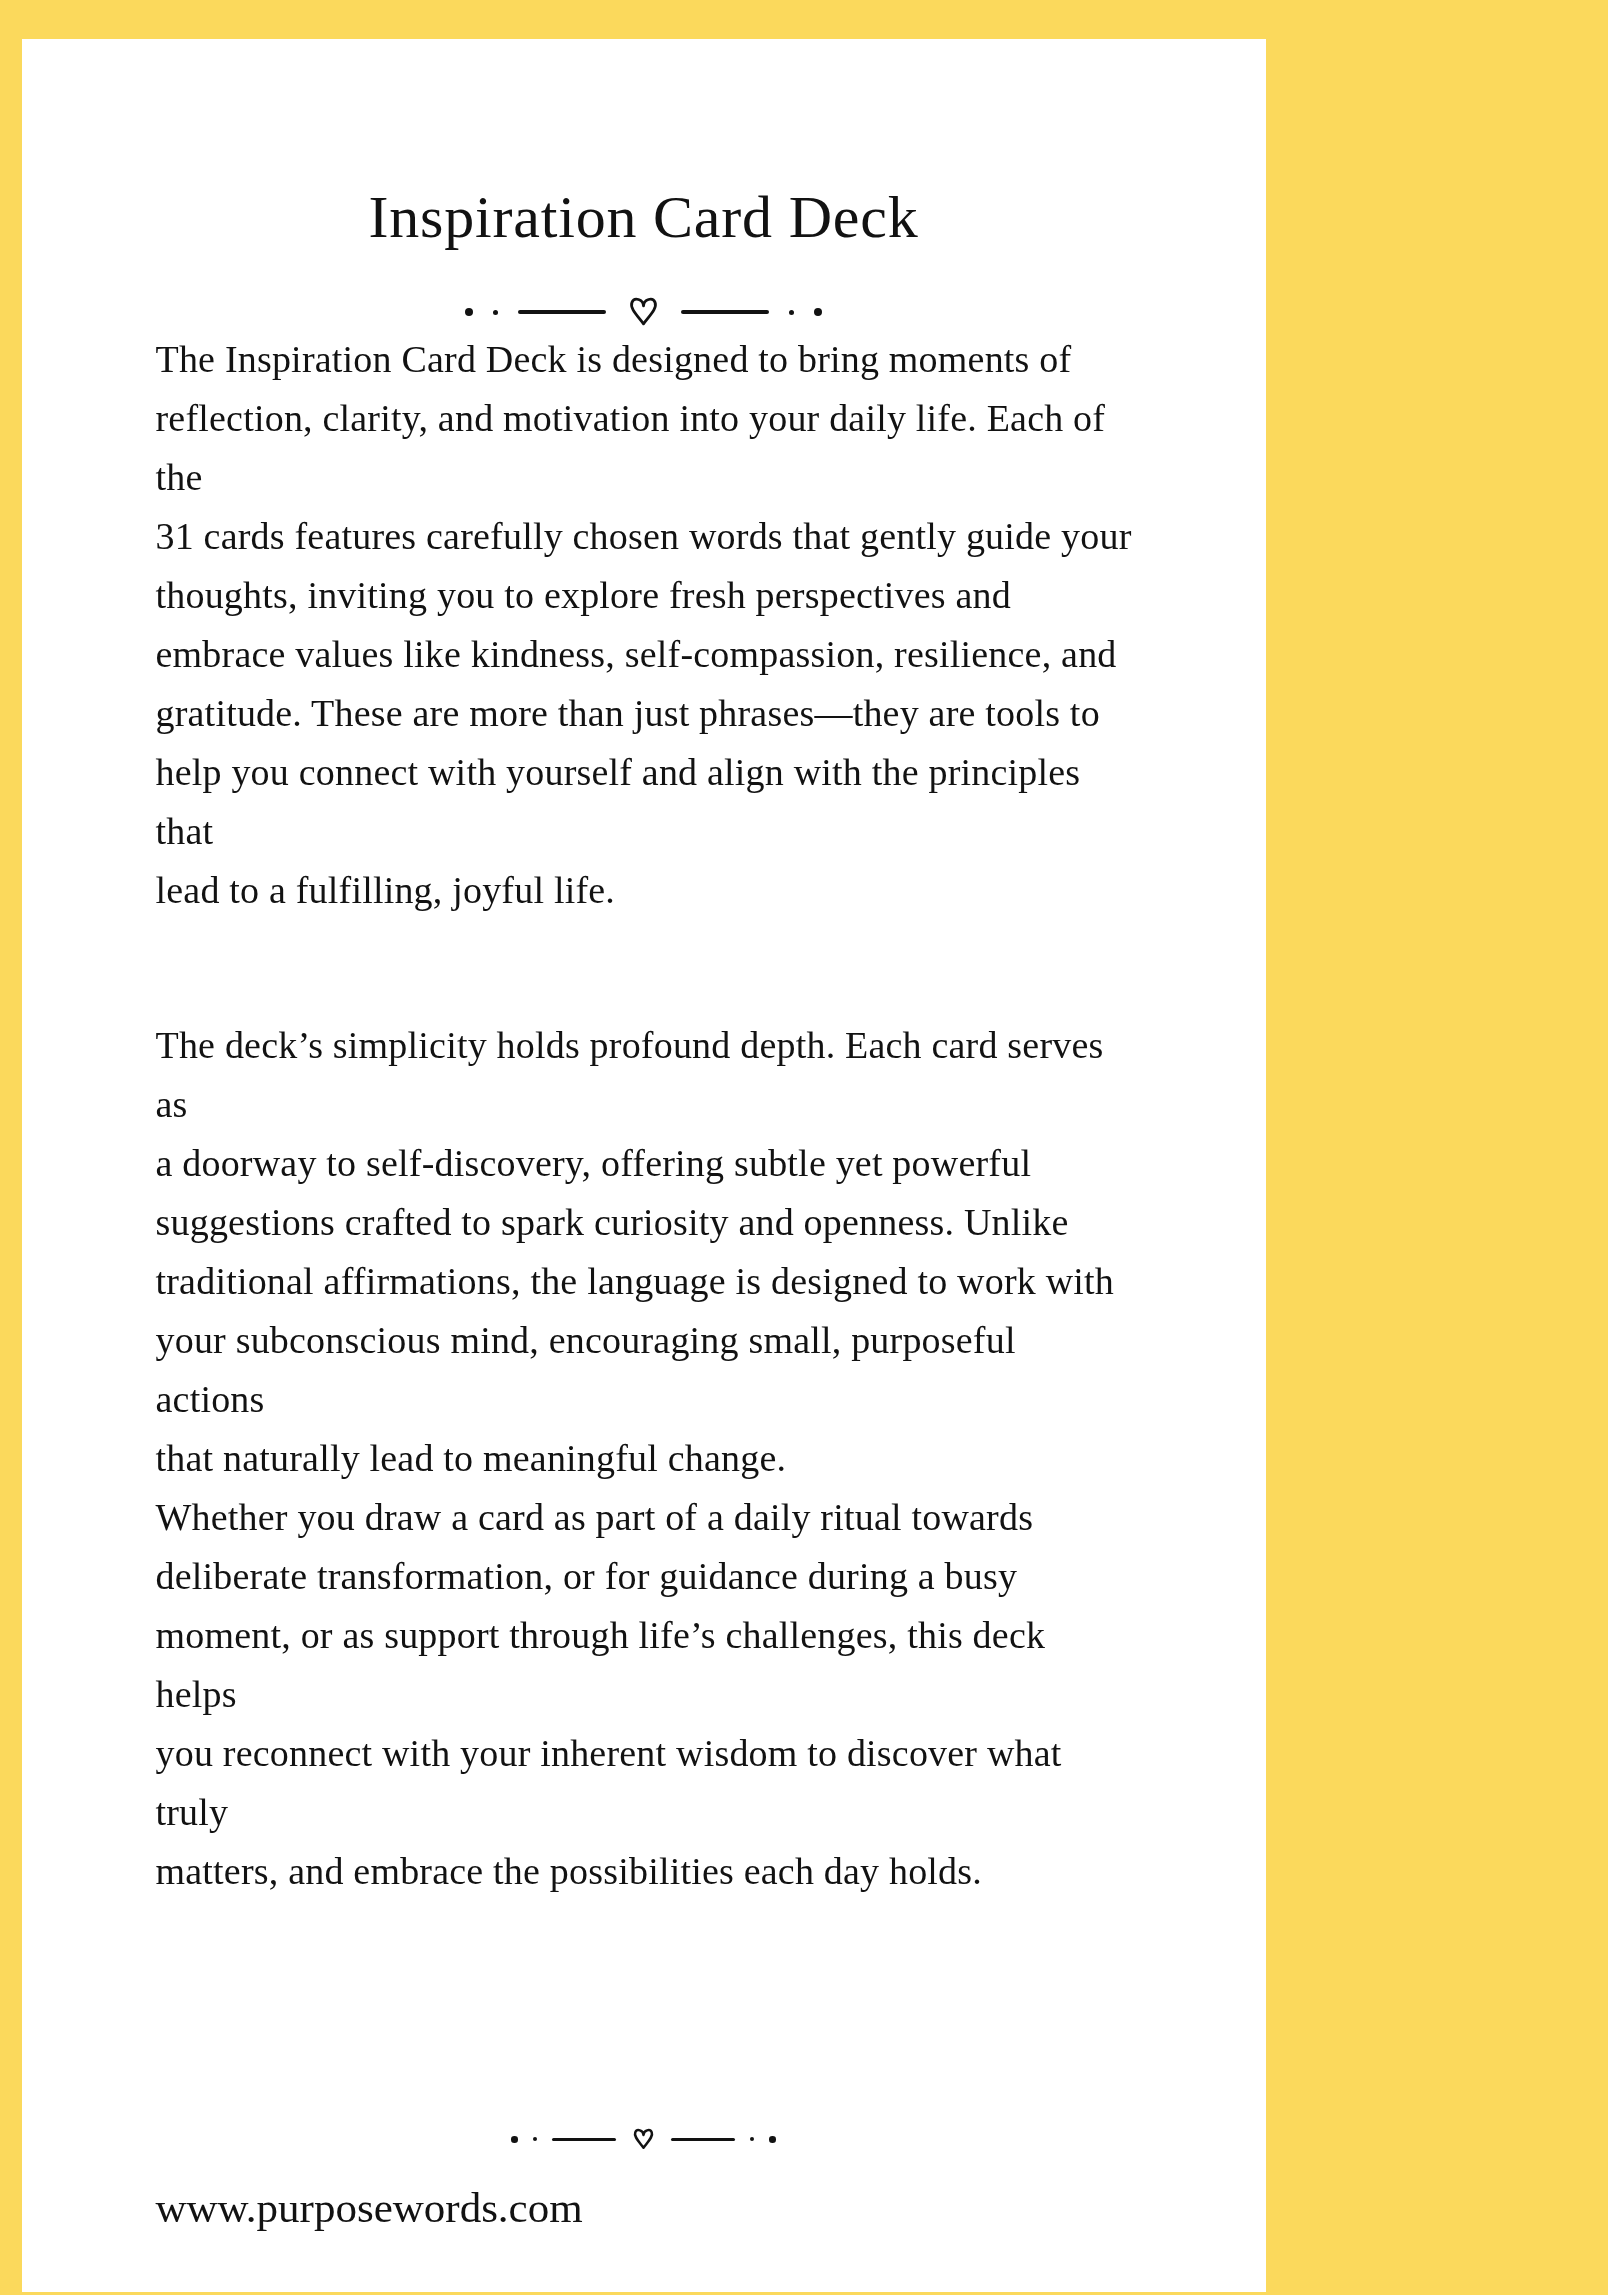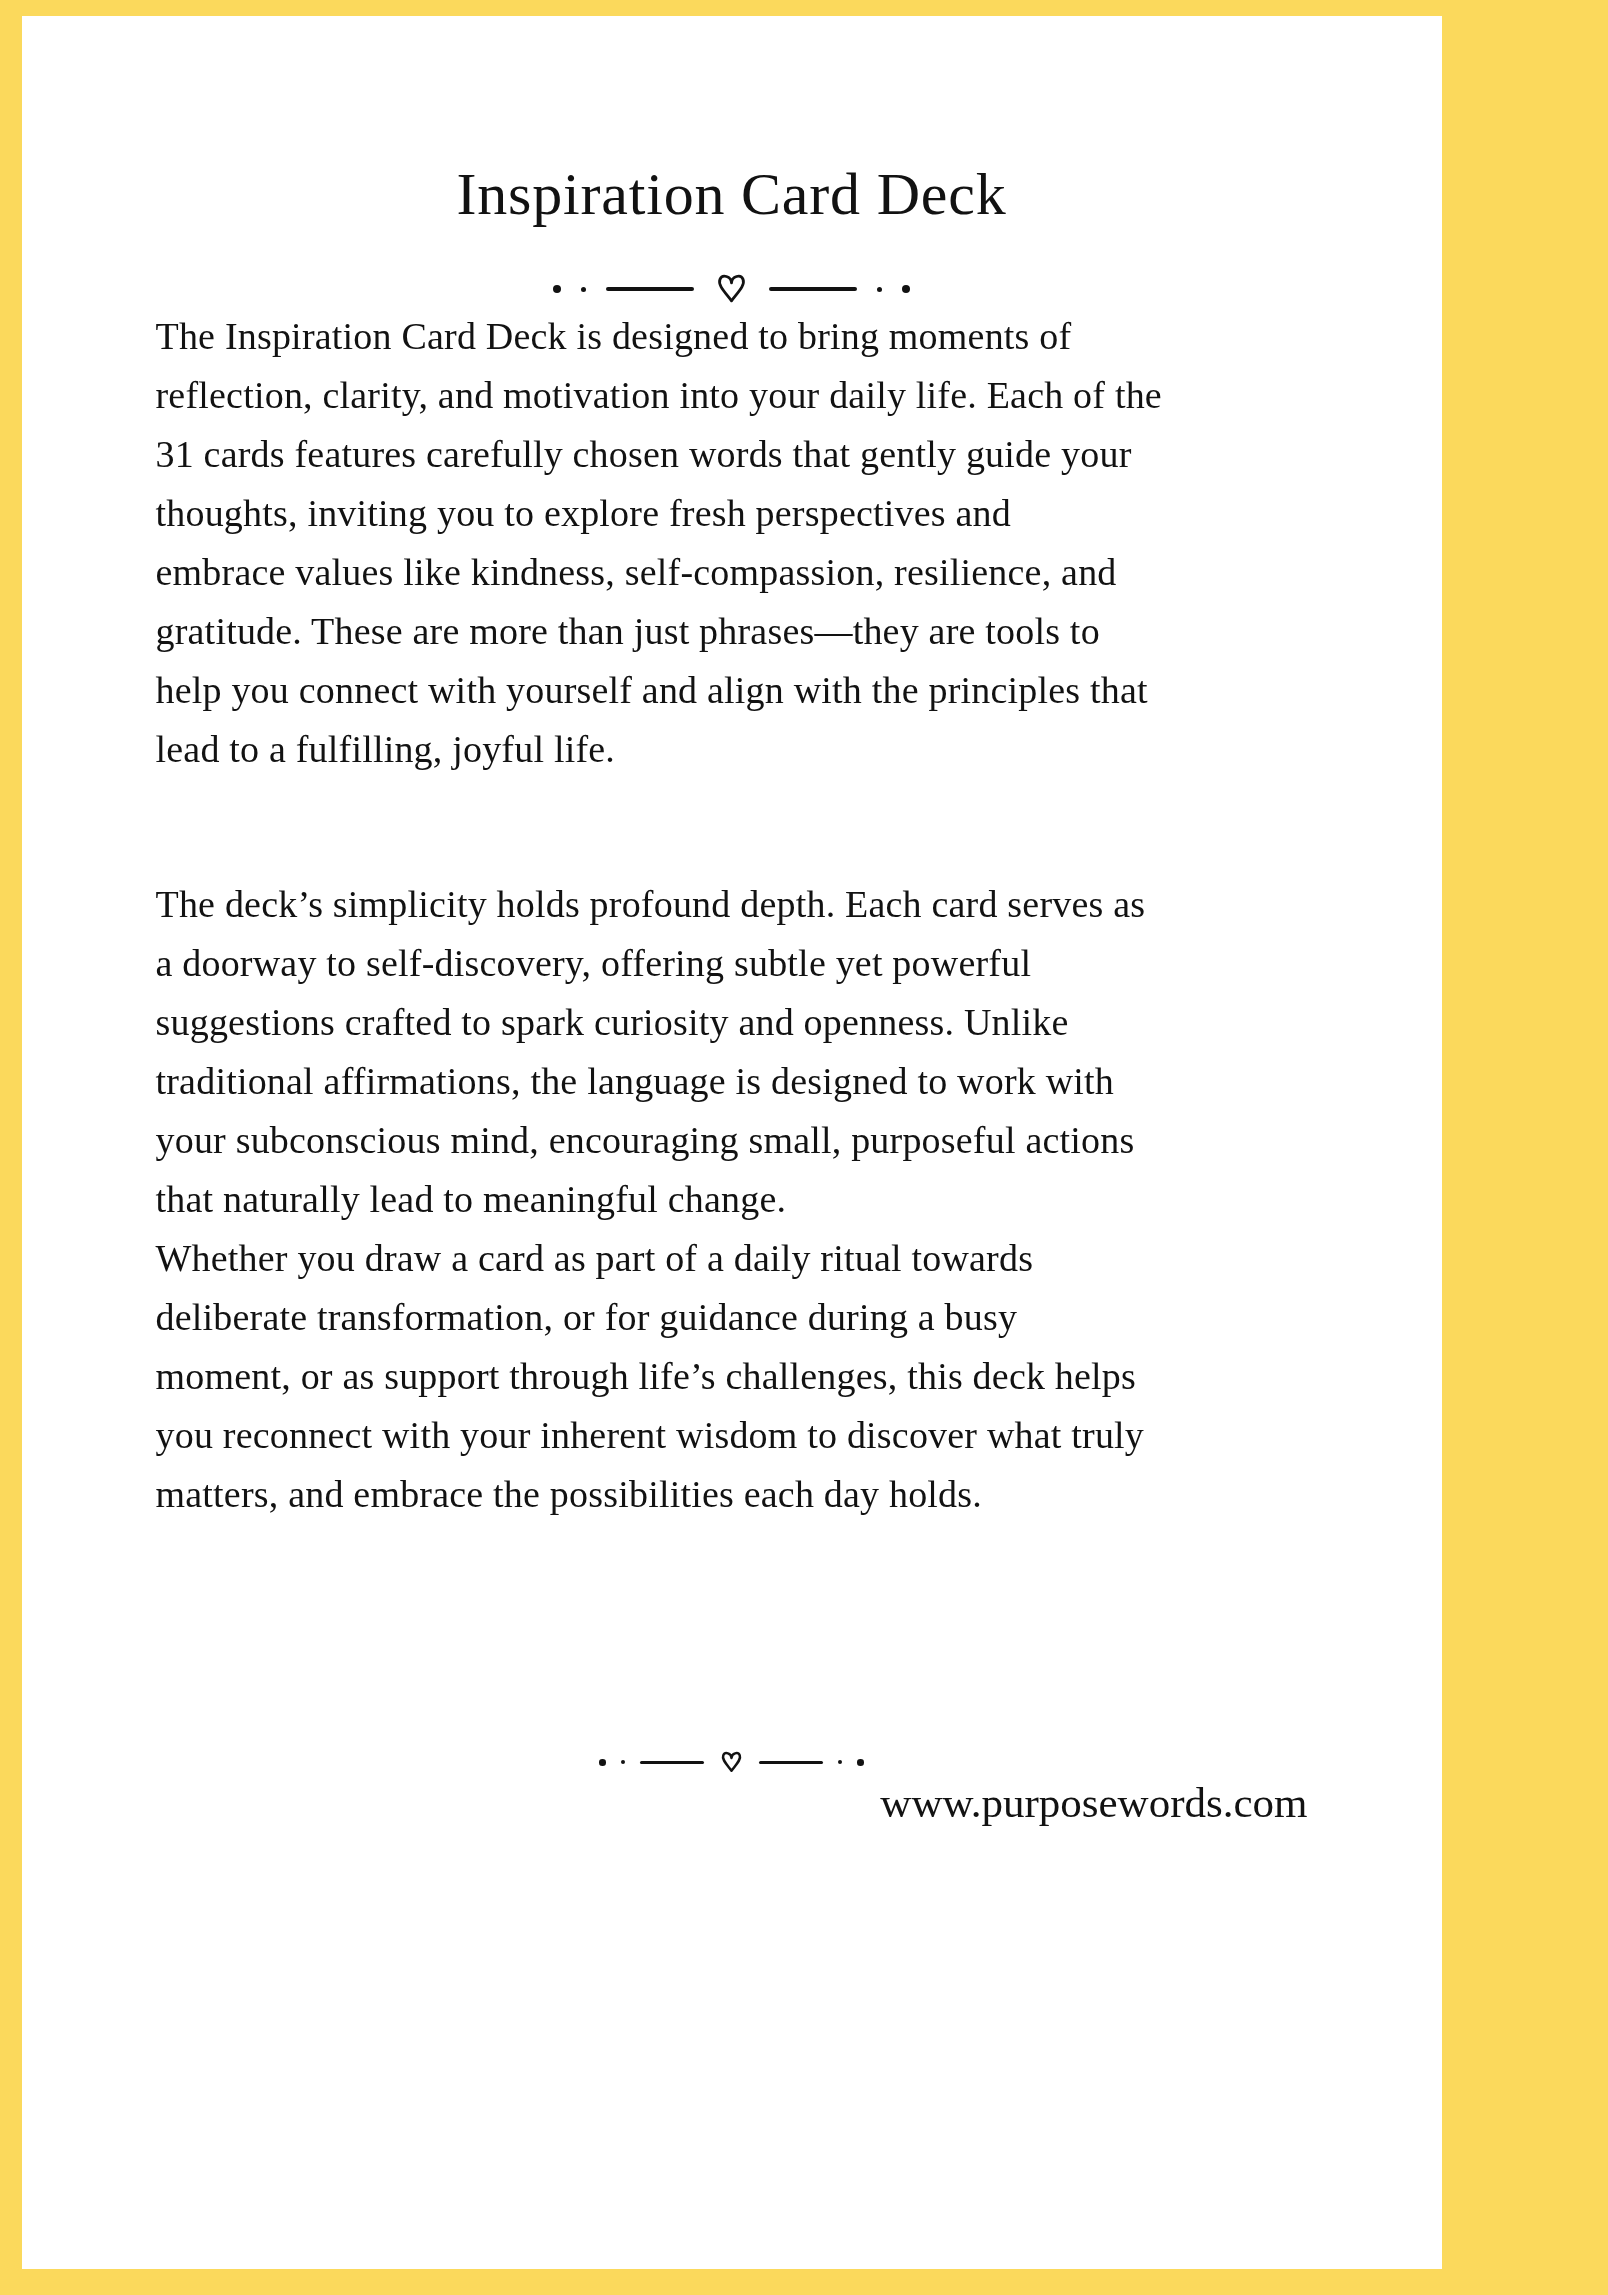--- a/index.html
+++ b/index.html
@@ -12,22 +12,22 @@
     height: 2295px;
   }
   body {
     background: var(--border-color);
     font-family: "Liberation Serif", "DejaVu Serif", serif;
     color: var(--text-color);
   }
   .page {
     position: absolute;
     left: 21.5px;
-    top: 16px;
-    width: 1420px;
+    top: 39px;
+    width: 1244px;
     height: 2253px;
     background: #ffffff;
     padding: 0 134px;
     overflow: hidden;
   }
   .title {
     padding-top: 142px;
     font-size: 60px;
     font-weight: 500;
     line-height: 1.2;
@@ -63,21 +63,22 @@
     font-size: 38px;
     line-height: 59px;
     white-space: pre-line;
     letter-spacing: 0.2px;
   }
   .p1 { }
   .p2 { margin-top: 96px; }
   .p3 { }
   .p4 { margin-top: 53px; }
   .website {
-    text-align: right;
+    margin-top: 28px;
+    text-align: left;
     font-size: 43px;
     line-height: 54px;
   }
   .copyright {
     margin-top: 1.7px;
     text-align: center;
     font-family: "Liberation Sans", "DejaVu Sans", sans-serif;
     font-size: 31px;
     line-height: 38px;
   }

